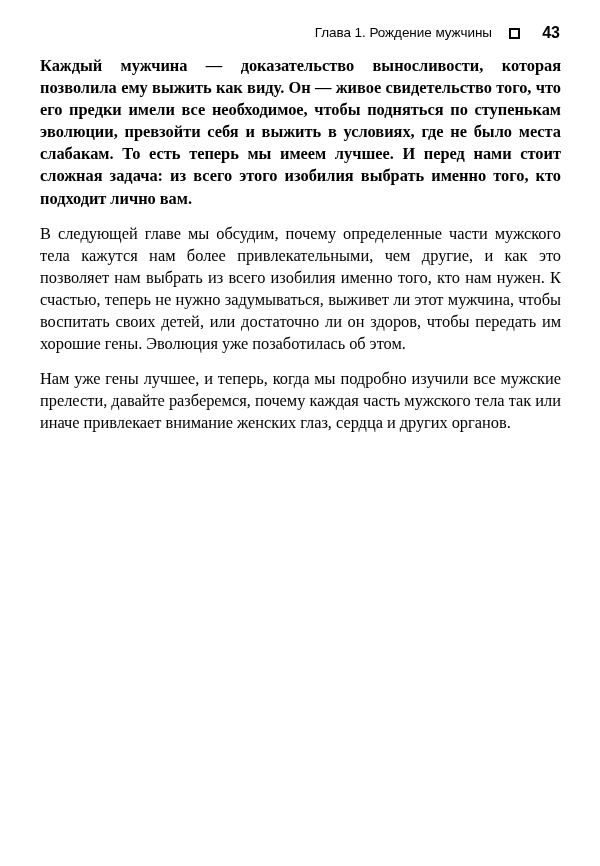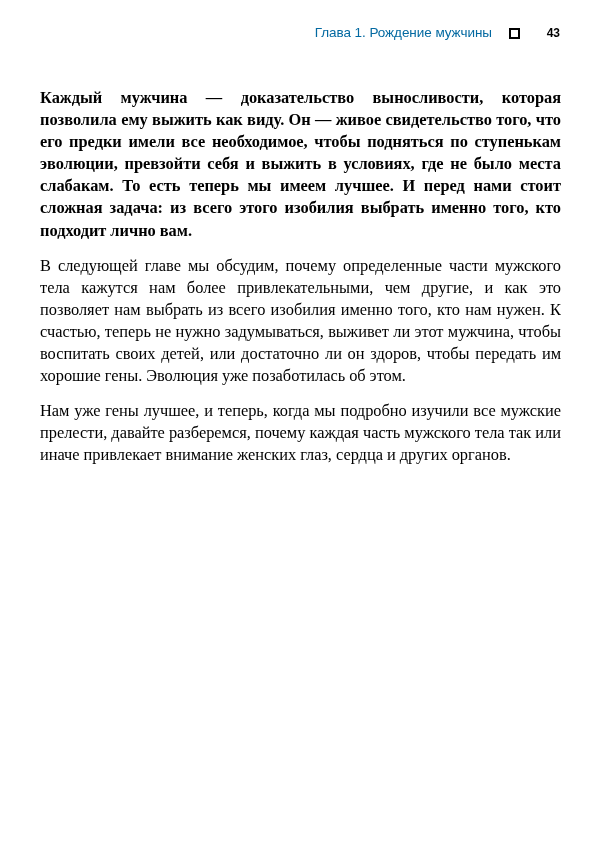--- a/index.html
+++ b/index.html
@@ -33,38 +33,38 @@
     display: flex;
     align-items: center;
     justify-content: flex-end;
     gap: 0;
   }
   .rh-title {
     font-family: "Liberation Sans", "DejaVu Sans", sans-serif;
     font-size: 13.5px;
     font-weight: 400;
     letter-spacing: -0.05px;
-    color: #0369a1;
+    color: #000000;
     white-space: nowrap;
     line-height: 1;
   }
   .rh-glyph {
     display: inline-block;
     width: 11px;
     height: 11px;
     margin-left: 17px;
     margin-right: 16px;
     border: 2.2px solid #000;
     box-sizing: border-box;
     position: relative;
     top: 0px;
   }
   .rh-page-number {
     font-family: "Liberation Sans", "DejaVu Sans", sans-serif;
-    font-size: 12px;
+    font-size: 16px;
     font-weight: 700;
     color: #000;
     line-height: 1;
     min-width: 24px;
     text-align: right;
   }
 
   
   .text-block {
     position: absolute;
@@ -79,21 +79,20 @@
     text-align: justify;
     text-justify: inter-word;
     hyphens: manual;
     word-spacing: -0.1px;
     letter-spacing: -0.02px;
     text-indent: 0;
   }
   .para:last-child { margin-bottom: 0; }
   .para.emphatic {
     font-weight: 600;
-    margin-top: 32px;
   }
 </style>
 </head>
 <body>
 
 <div class="page">
 
   <div class="running-head">
     <span class="rh-title">Глава 1. Рождение мужчины</span>
     <span class="rh-glyph"></span>

